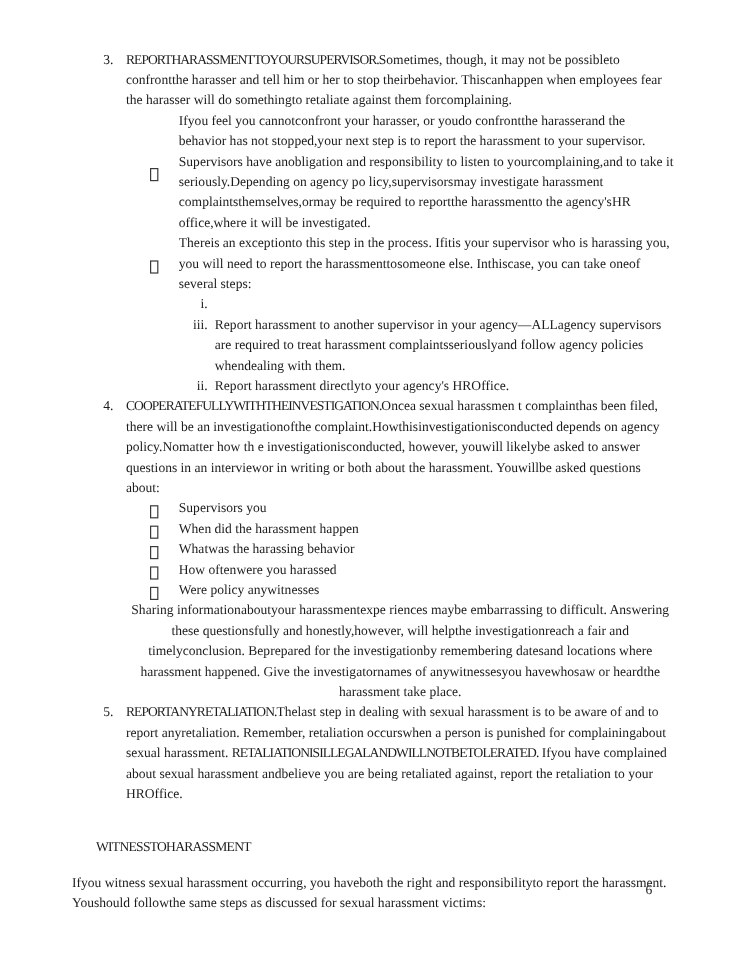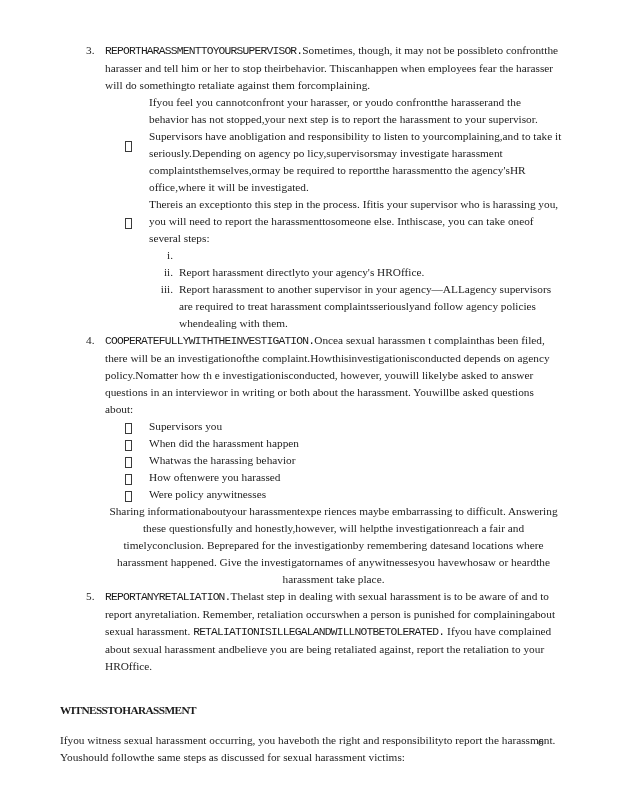--- a/index.html
+++ b/index.html
@@ -21,21 +21,21 @@
     width: 502px;
   }
   .oli { display: flex; align-items: flex-start; }
   .oli .num {
     margin-left: 26px;
     width: 13px;
     flex: 0 0 13px;
     text-align: left;
   }
   .oli .litext { flex: 1; margin-left: 6px; }
-  .caps { letter-spacing: -0.8px; word-spacing: -1px; font-family: Liberation Mono, monospace; }
+  .caps { letter-spacing: -0.8px; word-spacing: -1px; }
   .bullet-row { display: flex; align-items: center; }
   .tofu {
     flex: 0 0 5px;
     display: inline-block;
     width: 5px;
     height: 9px;
     border: 1px solid #3a3a3a;
     margin-left: 20px;
     margin-top: 3px;
   }
@@ -43,22 +43,23 @@
   .roman-row { display: flex; align-items: flex-start; }
   .roman {
     flex: 0 0 68px;
     width: 68px;
     text-align: right;
   }
   .roman-text { flex: 1; margin-left: 6px; }
   .closing-para { margin-left: 0; text-align: center; }
   .section-heading {
     margin-top: 27px;
-    font-weight: bold;
+    font-weight: normal;
     letter-spacing: -0.6px;
+    margin-left: 20px;
   }
   .final-para { margin-top: 13px; }
   .page-number {
     position: absolute;
     left: 538px;
     top: 734px;
   }
 </style>
 </head>
 <body>
@@ -78,26 +79,26 @@
 
         <div class="bullet-row">
           <span class="tofu"></span>
           <span class="bullet-text">Thereis an exceptionto this step in the  process.  Ifitis your supervisor  who  is harassing you, you will need  to report the  harassmenttosomeone  else.   Inthiscase, you can take oneof several  steps:</span>
         </div>
 
         <div class="roman-row">
           <span class="roman">i.</span>
         </div>
         <div class="roman-row">
+          <span class="roman">iii.</span>
+          <span class="roman-text">Report harassment  to another  supervisor in your agency—ALLagency supervisors  are  required   to treat  harassment  complaintsseriouslyand  follow agency policies  whendealing   with them.</span>
+        </div>
+        <div class="roman-row">
           <span class="roman">ii.</span>
           <span class="roman-text">Report harassment  directlyto your agency's HROffice.</span>
-        </div>
-        <div class="roman-row">
-          <span class="roman">iii.</span>
-          <span class="roman-text">Report harassment  to another  supervisor in your agency—ALLagency supervisors  are  required   to treat  harassment  complaintsseriouslyand  follow agency policies  whendealing   with them.</span>
         </div>
       </div>
     </div>
 
     <div class="oli">
       <span class="num">4.</span>
       <div class="litext">
         <span class="caps">COOPERATEFULLYWITHTHEINVESTIGATION.</span><span>Oncea  sexual  harassmen t  complainthas  been filed, there will be  an investigationofthe  complaint.Howthisinvestigationisconducted depends  on agency policy.Nomatter  how th e investigationisconducted,  however,  youwill likelybe  asked  to answer  questions  in an interviewor  in writing or both  about  the harassment. Youwillbe  asked questions  about:</span>
 
         <div class="bullet-row">

